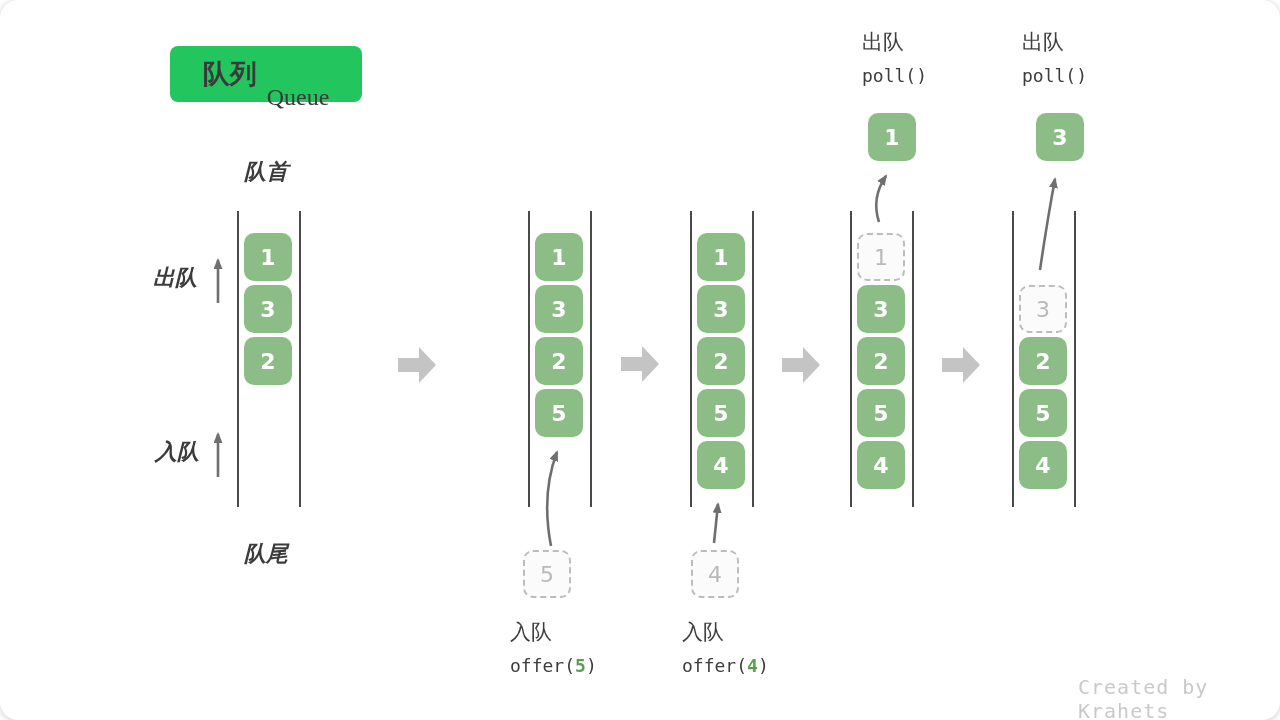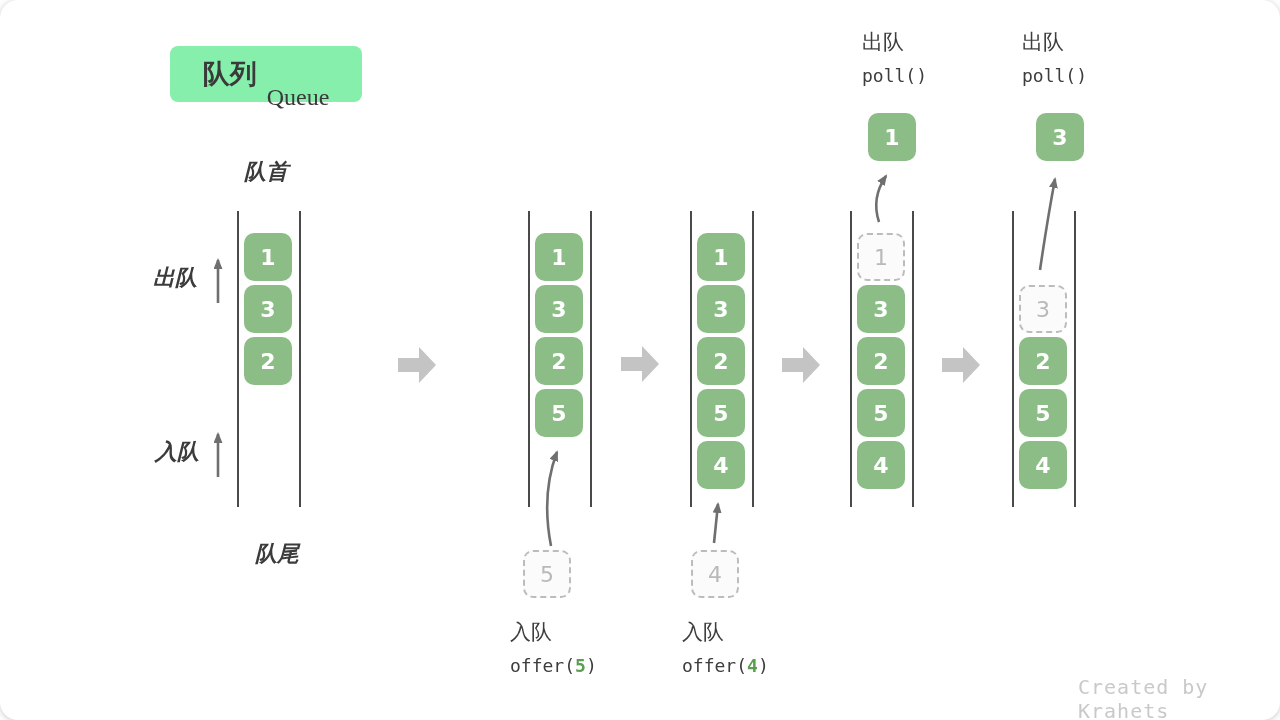--- a/index.html
+++ b/index.html
@@ -3,21 +3,21 @@
 <meta charset="utf-8">
 <style>
   html,body{margin:0;padding:0;background:#ffffff;}
   .canvas{
     position:relative;width:1280px;height:720px;background:#ffffff;
     border-radius:18px;box-shadow:0 1px 6px rgba(0,0,0,.22);
     overflow:hidden;font-family:"Liberation Sans","DejaVu Sans",sans-serif;
   }
   .title-box{
     position:absolute;left:170px;top:46px;width:192px;height:56px;
-    background:#86efac;border-radius:8px;display:flex;align-items:center;justify-content:center;gap:10px;
+    background:#22c55e;border-radius:8px;display:flex;align-items:center;justify-content:center;gap:10px;
   }
   .title-zh{font-size:27px;font-weight:700;color:#3a3a3a;}
   .title-en{font-family:Liberation Serif, serif;font-size:24px;color:#3a3a3a;margin-top:47px;}
   .cjk{position:absolute;font-size:22px;color:#3b3b3b;white-space:nowrap;}
   .bold{font-weight:700;font-style:italic;}
   .qline{position:absolute;width:2px;background:#4a4a4a;}
   .qbox{
     position:absolute;width:48px;height:48px;border-radius:10px;box-sizing:border-box;
     display:flex;align-items:center;justify-content:center;
     font-family:"DejaVu Sans","Liberation Sans",sans-serif;font-size:22px;
@@ -38,21 +38,21 @@
 <body>
 
 <div class="canvas">
 
   <div class="title-box">
     <span class="title-zh">队列</span>
     <span class="title-en">Queue</span>
   </div>
 
   <div class="cjk bold" style="left:244px;top:157px;">队首</div>
-  <div class="cjk bold" style="left:255px;top:539px;">队尾</div>
+  <div class="cjk bold" style="left:244px;top:539px;">队尾</div>
   <div class="cjk bold" style="left:153px;top:263px;">出队</div>
   <div class="cjk bold" style="left:155px;top:437px;">入队</div>
 
   <svg class="overlay" width="1280" height="720">
     <defs>
       <marker id="ah" markerWidth="12" markerHeight="10" refX="9" refY="4.5" orient="auto" markerUnits="userSpaceOnUse">
         <path d="M0,0 L11,4.5 L0,9 Z" fill="#6f6f6f"></path>
       </marker>
     </defs>
 

